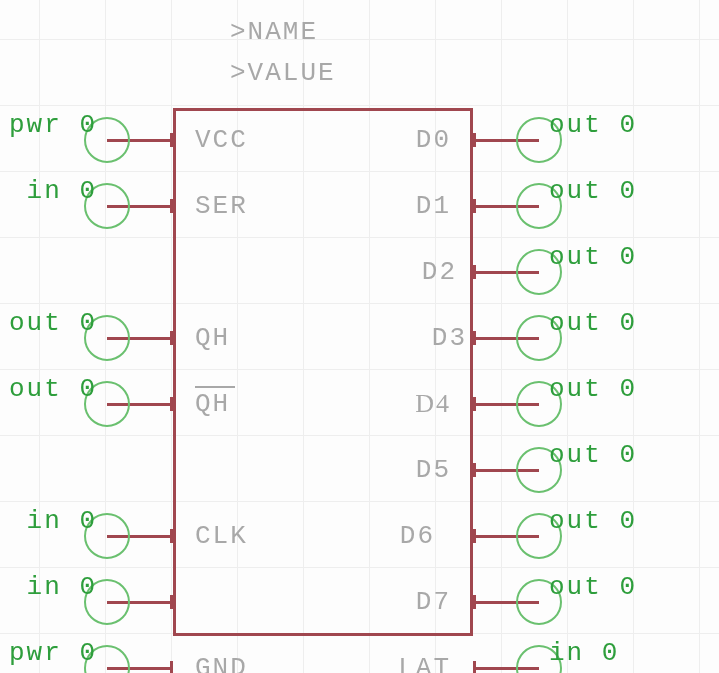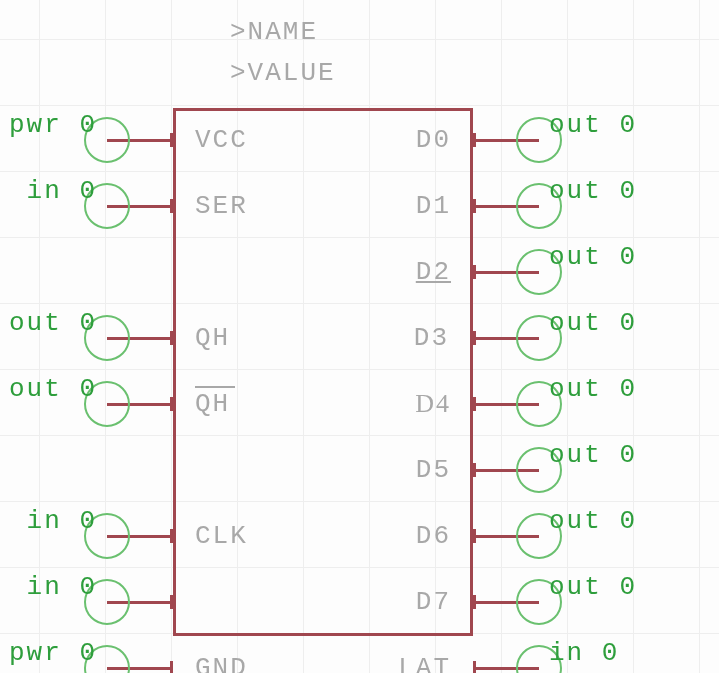--- a/index.html
+++ b/index.html
@@ -119,41 +119,41 @@
     <div class="txt gray" style="right: 268px; top: 125px; text-align: right;">D0</div>
     <div class="stub" style="left: 473px; top: 205px;"></div>
     <div class="tick" style="left: 473px; top: 199px;"></div>
     <div class="circ" style="left: 516px; top: 183px;"></div>
     <div class="txt green" style="left: 549px; top: 176px;">out 0</div>
     <div class="txt gray" style="right: 268px; top: 191px; text-align: right;">D1</div>
     <div class="stub" style="left: 473px; top: 271px;"></div>
     <div class="tick" style="left: 473px; top: 265px;"></div>
     <div class="circ" style="left: 516px; top: 249px;"></div>
     <div class="txt green" style="left: 549px; top: 242px;">out 0</div>
-    <div class="txt gray" style="right: 268px; top: 257px;  text-decoration: underline;">D2</div>
+    <div class="txt gray" style="right: 262px; top: 257px; ">D2</div>
     <div class="stub" style="left: 473px; top: 337px;"></div>
     <div class="tick" style="left: 473px; top: 331px;"></div>
     <div class="circ" style="left: 516px; top: 315px;"></div>
     <div class="txt green" style="left: 549px; top: 308px;">out 0</div>
-    <div class="txt gray" style="right: 270px; top: 323px; text-align: left;">D3</div>
+    <div class="txt gray" style="right: 252px; top: 323px; text-align: left;">D3</div>
     <div class="stub" style="left: 473px; top: 403px;"></div>
     <div class="tick" style="left: 473px; top: 397px;"></div>
     <div class="circ" style="left: 516px; top: 381px;"></div>
     <div class="txt green" style="left: 549px; top: 374px;">out 0</div>
     <div class="txt gray" style="right: 268px; top: 389px; text-align: right; font-family: Liberation Serif, serif;">D4</div>
     <div class="stub" style="left: 473px; top: 469px;"></div>
     <div class="tick" style="left: 473px; top: 463px;"></div>
     <div class="circ" style="left: 516px; top: 447px;"></div>
     <div class="txt green" style="left: 549px; top: 440px;">out 0</div>
     <div class="txt gray" style="right: 268px; top: 455px; text-align: right;">D5</div>
     <div class="stub" style="left: 473px; top: 535px;"></div>
     <div class="tick" style="left: 473px; top: 529px;"></div>
     <div class="circ" style="left: 516px; top: 513px;"></div>
     <div class="txt green" style="left: 549px; top: 506px;">out 0</div>
-    <div class="txt gray" style="right: 268px; top: 521px; text-align: right;">D6</div>
+    <div class="txt gray" style="right: 284px; top: 521px; text-align: right;">D6</div>
     <div class="stub" style="left: 473px; top: 601px;"></div>
     <div class="tick" style="left: 473px; top: 595px;"></div>
     <div class="circ" style="left: 516px; top: 579px;"></div>
     <div class="txt green" style="left: 549px; top: 572px;">out 0</div>
     <div class="txt gray" style="right: 268px; top: 587px; text-align: right;">D7</div>
     <div class="stub" style="left: 473px; top: 667px;"></div>
     <div class="tick" style="left: 473px; top: 661px;"></div>
     <div class="circ" style="left: 516px; top: 645px;"></div>
     <div class="txt green" style="left: 549px; top: 638px;">in 0</div>
     <div class="txt gray" style="right: 268px; top: 653px; text-align: right;">LAT</div>

